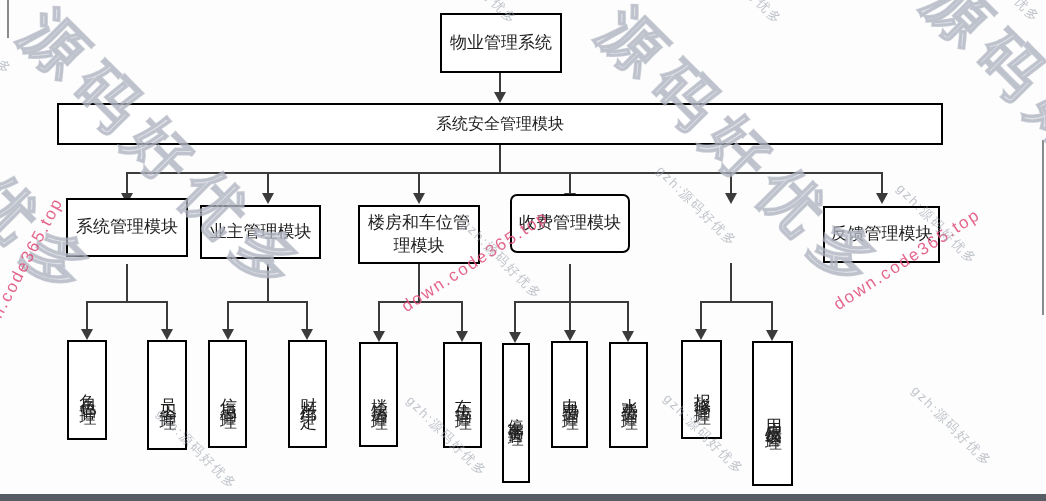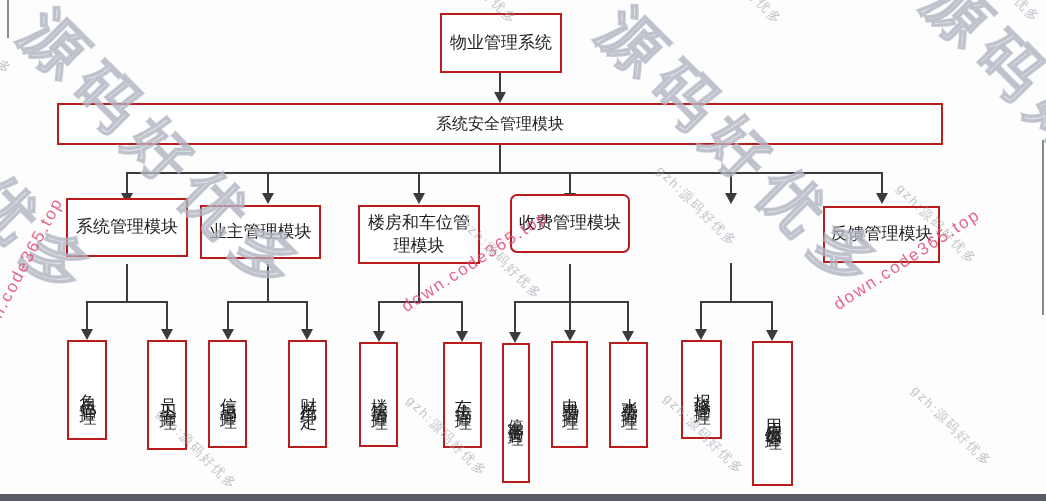--- a/index.html
+++ b/index.html
@@ -1,20 +1,20 @@
 <!DOCTYPE html>
 <html><head>
 <meta charset="utf-8">
 <style>
   html,body{margin:0;padding:0;}
   body{font-family:"Liberation Sans",sans-serif;background:#ffffff;}
   #stage{position:relative;width:1046px;height:501px;background:#fdfdfd;overflow:hidden;}
 
   
-  .box{position:absolute;background:#ffffff;border:2px solid #b91c1c;box-sizing:border-box;
+  .box{position:absolute;background:#ffffff;border:2px solid #000000;box-sizing:border-box;
        display:flex;align-items:center;justify-content:center;text-align:center;
        color:#1e1e1e;font-size:17px;line-height:1.35;z-index:2;}
   .vbox{writing-mode:vertical-rl;text-orientation:upright;letter-spacing:5px;font-size:17px;}
 
   #b-root{left:440px;top:13px;width:122px;height:60px;font-size:17px;}
   #b-sec{left:57px;top:103px;width:886px;height:42px;font-size:16px;}
   #b-m1{left:66px;top:198px;width:122px;height:59px;}
   #b-m2{left:200px;top:205px;width:121px;height:54px;}
   #b-m3{left:358px;top:205px;width:122px;height:59px;padding:0 3px;}
   #b-m4{left:510px;top:194px;width:120px;height:59px;border-radius:7px;}

